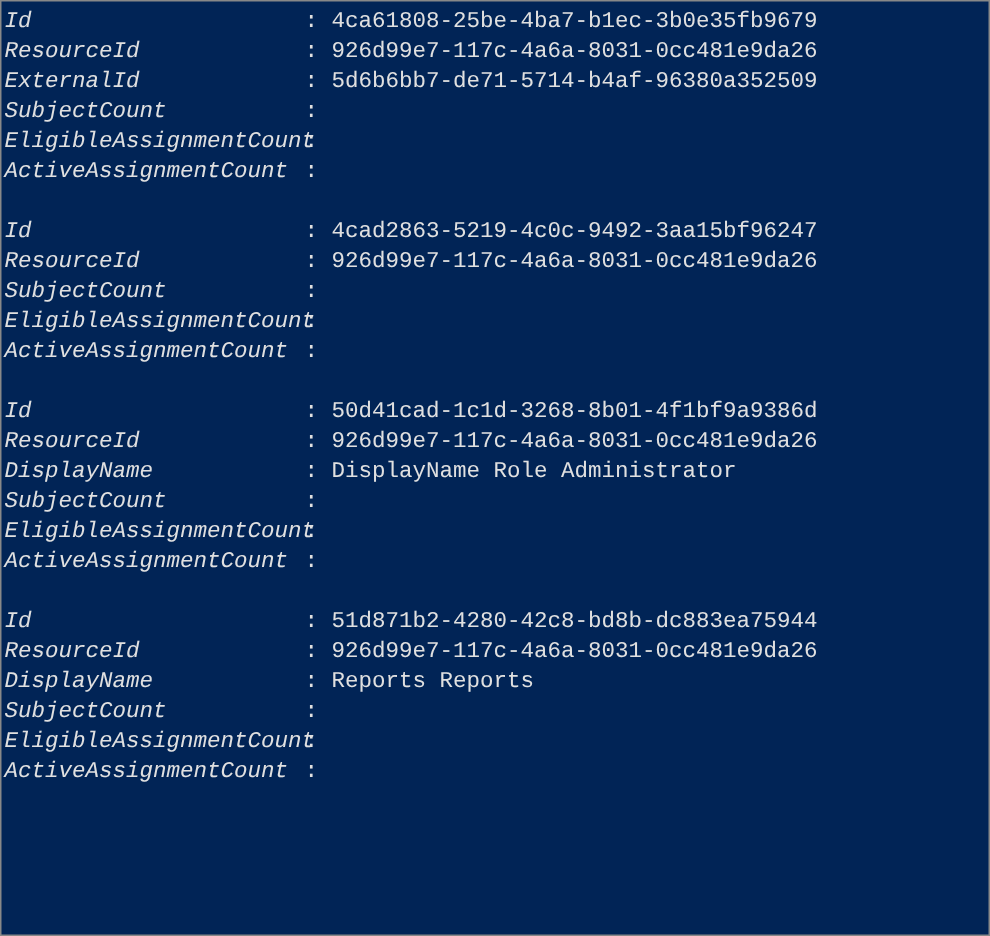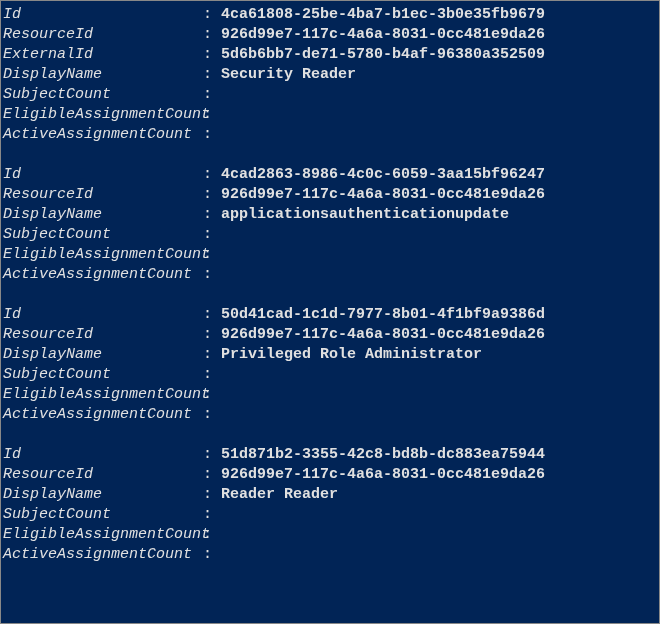--- a/index.html
+++ b/index.html
@@ -29,56 +29,53 @@
       display: inline-block;
       width: 200px;
       font-style: italic;
     }
     .colon {
       display: inline-block;
       width: 18px;
     }
     .val {
       display: inline;
-      font-weight: bold;
     }
   </style>
 </head>
 <body>
 
 <div class="terminal">
   <div class="record">
     <div class="line"><span class="key">Id                      </span><span class="colon">: </span><span class="val">4ca61808-25be-4ba7-b1ec-3b0e35fb9679</span></div>
     <div class="line"><span class="key">ResourceId              </span><span class="colon">: </span><span class="val">926d99e7-117c-4a6a-8031-0cc481e9da26</span></div>
-    <div class="line"><span class="key">ExternalId              </span><span class="colon">: </span><span class="val">5d6b6bb7-de71-5780-b4af-96380a352509</span></div>
-    <div class="line"><span class="key">DisplayName             </span><span class="colon">: </span><span class="val">Security Reader</span></div>
+    <div class="line"><span class="key">ExternalId              </span><span class="colon">: </span><span class="val">5d6b6bb7-de71-5714-b4af-96380a352509</span></div>
     <div class="line"><span class="key">SubjectCount            </span><span class="colon">: </span><span class="val"></span></div>
     <div class="line"><span class="key">EligibleAssignmentCount </span><span class="colon">: </span><span class="val"></span></div>
     <div class="line"><span class="key">ActiveAssignmentCount   </span><span class="colon">: </span><span class="val"></span></div>
   </div>
 
   <div class="record">
-    <div class="line"><span class="key">Id                      </span><span class="colon">: </span><span class="val">4cad2863-8986-4c0c-6059-3aa15bf96247</span></div>
+    <div class="line"><span class="key">Id                      </span><span class="colon">: </span><span class="val">4cad2863-5219-4c0c-9492-3aa15bf96247</span></div>
     <div class="line"><span class="key">ResourceId              </span><span class="colon">: </span><span class="val">926d99e7-117c-4a6a-8031-0cc481e9da26</span></div>
-    <div class="line"><span class="key">DisplayName             </span><span class="colon">: </span><span class="val">applicationsauthenticationupdate</span></div>
     <div class="line"><span class="key">SubjectCount            </span><span class="colon">: </span><span class="val"></span></div>
     <div class="line"><span class="key">EligibleAssignmentCount </span><span class="colon">: </span><span class="val"></span></div>
     <div class="line"><span class="key">ActiveAssignmentCount   </span><span class="colon">: </span><span class="val"></span></div>
   </div>
 
   <div class="record">
-    <div class="line"><span class="key">Id                      </span><span class="colon">: </span><span class="val">50d41cad-1c1d-7977-8b01-4f1bf9a9386d</span></div>
+    <div class="line"><span class="key">Id                      </span><span class="colon">: </span><span class="val">50d41cad-1c1d-3268-8b01-4f1bf9a9386d</span></div>
     <div class="line"><span class="key">ResourceId              </span><span class="colon">: </span><span class="val">926d99e7-117c-4a6a-8031-0cc481e9da26</span></div>
-    <div class="line"><span class="key">DisplayName             </span><span class="colon">: </span><span class="val">Privileged Role Administrator</span></div>
+    <div class="line"><span class="key">DisplayName             </span><span class="colon">: </span><span class="val">DisplayName Role Administrator</span></div>
     <div class="line"><span class="key">SubjectCount            </span><span class="colon">: </span><span class="val"></span></div>
     <div class="line"><span class="key">EligibleAssignmentCount </span><span class="colon">: </span><span class="val"></span></div>
     <div class="line"><span class="key">ActiveAssignmentCount   </span><span class="colon">: </span><span class="val"></span></div>
   </div>
 
   <div class="record">
-    <div class="line"><span class="key">Id                      </span><span class="colon">: </span><span class="val">51d871b2-3355-42c8-bd8b-dc883ea75944</span></div>
+    <div class="line"><span class="key">Id                      </span><span class="colon">: </span><span class="val">51d871b2-4280-42c8-bd8b-dc883ea75944</span></div>
     <div class="line"><span class="key">ResourceId              </span><span class="colon">: </span><span class="val">926d99e7-117c-4a6a-8031-0cc481e9da26</span></div>
-    <div class="line"><span class="key">DisplayName             </span><span class="colon">: </span><span class="val">Reader Reader</span></div>
+    <div class="line"><span class="key">DisplayName             </span><span class="colon">: </span><span class="val">Reports Reports</span></div>
     <div class="line"><span class="key">SubjectCount            </span><span class="colon">: </span><span class="val"></span></div>
     <div class="line"><span class="key">EligibleAssignmentCount </span><span class="colon">: </span><span class="val"></span></div>
     <div class="line"><span class="key">ActiveAssignmentCount   </span><span class="colon">: </span><span class="val"></span></div>
   </div>
 </div>
 
 </body></html>

